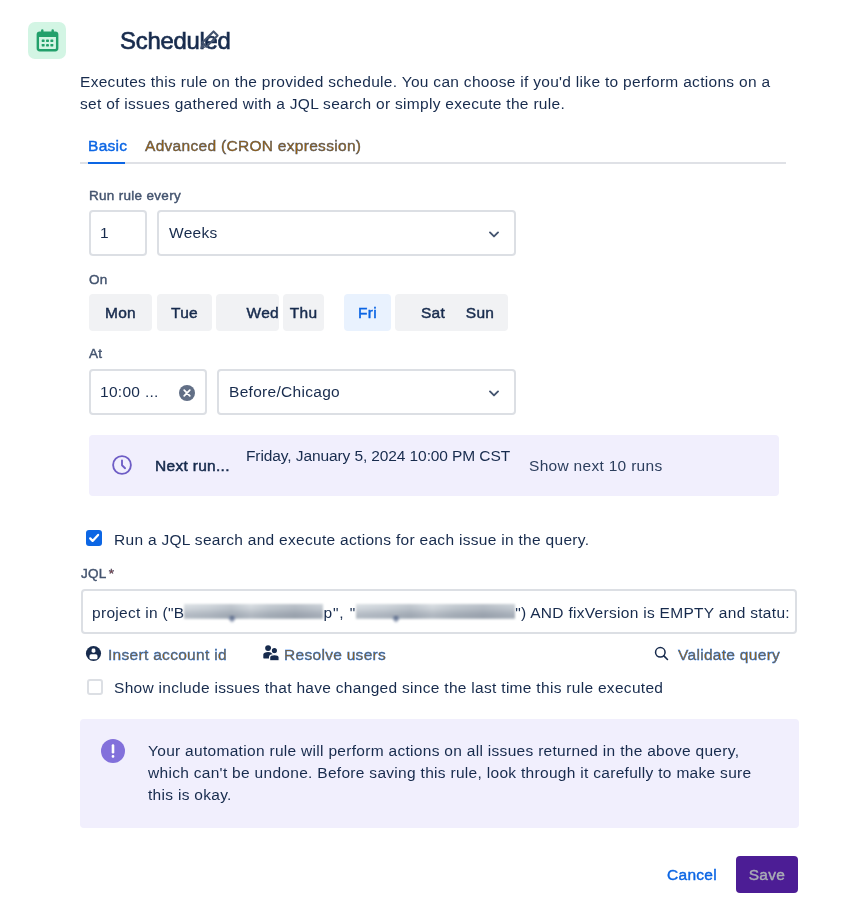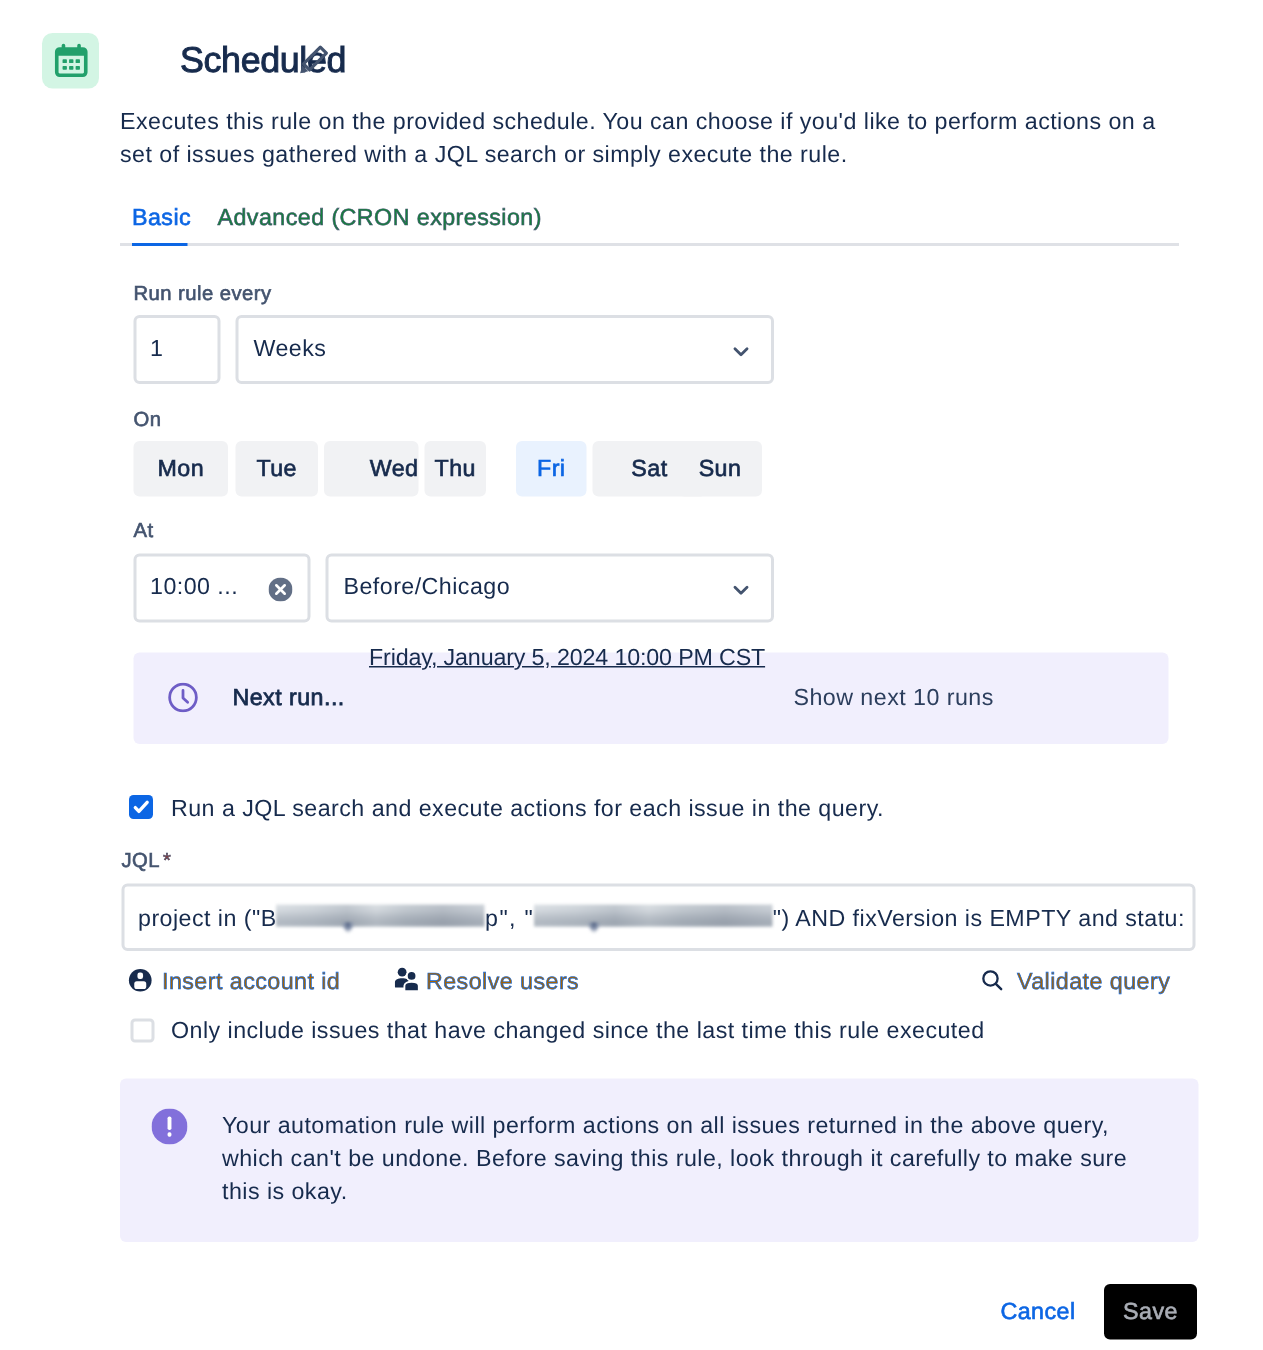--- a/index.html
+++ b/index.html
@@ -13,21 +13,21 @@
   .hdr-title{position:absolute;left:80px;top:24.5px;font-size:23.9px;line-height:31px;
              font-weight:400;letter-spacing:-.25px;color:#172B4D;margin-left:40px;
              -webkit-text-stroke:0.65px #172B4D;}
   .hdr-pencil{position:absolute;left:197px;top:28px;width:24px;height:24px;}
   .hdr-desc{position:absolute;left:80px;top:71px;width:706px;font-size:15.5px;line-height:22px;
             color:#172B4D;}
 
   
   .tabs{position:absolute;left:88px;top:135px;width:706px;height:29px;}
   .tab{position:absolute;top:0;font-size:15.5px;line-height:22px;font-weight:400;
-       color:#15803d;white-space:nowrap;-webkit-text-stroke:0.42px #44546F;}
+       color:#a16207;white-space:nowrap;-webkit-text-stroke:0.42px #44546F;}
   .tab.sel{color:#0C66E4;-webkit-text-stroke:0.42px #0C66E4;}
   .tab-underline{position:absolute;height:2px;background:#0C66E4;top:27px;z-index:3;}
   .tabs-rule{position:absolute;left:80px;top:162px;width:706px;height:2px;background:#DFE1E6;}
 
   
   .flabel{position:absolute;font-size:13.5px;line-height:16px;font-weight:400;color:#44546F;-webkit-text-stroke:0.42px #44546F;}
   .fieldbox{position:absolute;box-sizing:border-box;background:#fff;border:2px solid #DCDFE4;
             border-radius:4px;}
   .fieldtext{position:absolute;font-size:15.5px;line-height:20px;color:#172B4D;white-space:nowrap;}
   .chev{position:absolute;width:14px;height:14px;}
@@ -161,21 +161,21 @@
   </div>
 
   <div class="banner" style="left:89px;top:435px;width:690px;height:61px;"></div>
   <div class="lnkicon" style="left:112px;top:454.5px;">
     <svg width="20" height="20" viewBox="0 0 20 20">
       <circle cx="10" cy="10" r="8.9" fill="none" stroke="#6E5DC6" stroke-width="1.85"></circle>
       <path fill="none" stroke="#6E5DC6" stroke-width="1.85" stroke-linecap="round" stroke-linejoin="round" d="M10 5.3V10.3l3.1 2.9"></path>
     </svg>
   </div>
   <div class="banner-txt" style="left:155px;top:455px;font-weight:400;-webkit-text-stroke:0.5px #172B4D;">Next run...</div>
-  <div class="banner-txt" style="left:246px;top:428px;letter-spacing:-0.1px;text-decoration:underline;">Friday, January 5, 2024 10:00 PM CST</div>
+  <div class="banner-txt" style="left:246px;top:445px;letter-spacing:-0.1px;">Friday, January 5, 2024 10:00 PM CST</div>
   <div class="banner-txt" style="left:529px;top:455px;color:#2C3E5D;">Show next 10 runs</div>
 
   <div class="cb on" style="left:86px;top:530px;">
     <svg width="16" height="16" viewBox="0 0 16 16">
         <path fill="none" stroke="#fff" stroke-width="2.25" stroke-linecap="round" stroke-linejoin="round" d="M4.2 8.4 6.6 10.9 12.1 4.9"></path>
       </svg>
   </div>
   <div class="fieldtext" style="left:114px;top:529px;font-size:15.5px;line-height:22px;">Run a JQL search and execute actions for each issue in the query.</div>
 
   <div class="flabel" style="left:81px;top:566px;">
@@ -211,32 +211,32 @@
 
   <div class="lnkicon" style="left:653px;top:644.5px;">
     <svg width="17" height="17" viewBox="0 0 20 20">
       <circle cx="8.6" cy="8.6" r="5.6" fill="none" stroke="#172B4D" stroke-width="1.8"></circle>
       <path stroke="#172B4D" stroke-width="1.9" stroke-linecap="round" d="M12.8 12.8 17 17"></path>
     </svg>
   </div>
   <div class="link" style="left:678px;top:645px;">Validate query</div>
 
   <div class="cb off" style="left:87px;top:679px;"></div>
-  <div class="fieldtext" style="left:114px;top:676.5px;font-size:15.5px;line-height:22px;">Only include issues that have changed since the last time this rule executed</div>
+  <div class="fieldtext" style="left:114px;top:676.5px;font-size:15.5px;line-height:22px;">Show include issues that have changed since the last time this rule executed</div>
 
   <div class="banner" style="left:80px;top:719px;width:719px;height:109px;"></div>
   <div class="lnkicon" style="left:101px;top:739px;">
     <svg width="24" height="24" viewBox="0 0 24 24">
       <circle cx="12" cy="12" r="12" fill="#8270DB"></circle>
       <rect x="10.7" y="5.3" width="2.6" height="9.1" rx="1.2" fill="#fff"></rect>
       <rect x="10.7" y="15.9" width="2.6" height="2.9" rx="1.1" fill="#fff"></rect>
     </svg>
   </div>
   <div class="banner-txt" style="left:148px;top:740px;width:612px;">Your automation rule will perform actions on all issues returned in the above query, which can't be undone. Before saving this rule, look through it carefully to make sure this is okay.</div>
 
   <div class="btn" style="left:660px;top:856px;width:64px;height:37px;color:#0C66E4;background:transparent;">
     <span>Cancel</span>
   </div>
-  <div class="btn" style="left:736px;top:856px;width:62px;height:37px;color:#A9ADB5;background:#000000;">
+  <div class="btn" style="left:736px;top:856px;width:62px;height:37px;color:#A9ADB5;background:#4c1d95;">
     <span>Save</span>
   </div>
 
 </div>
 
 </body></html>

